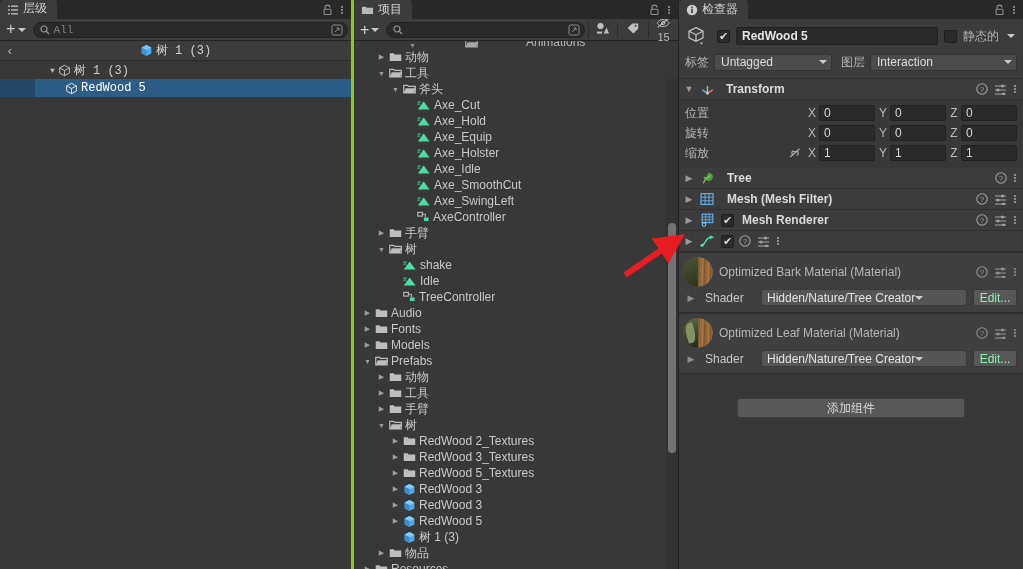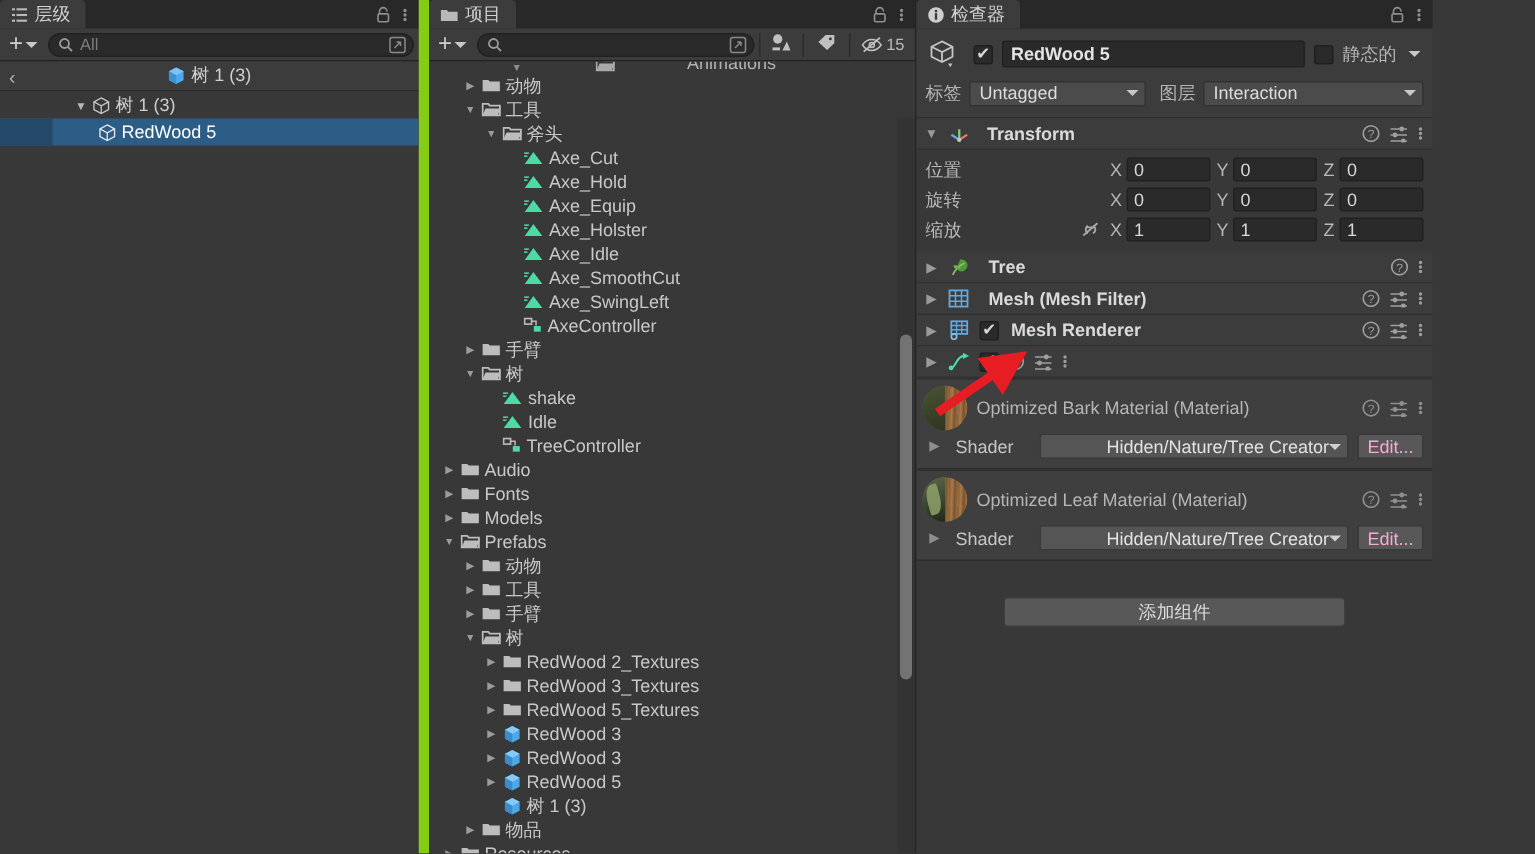--- a/index.html
+++ b/index.html
@@ -22,21 +22,21 @@
   .tabicons{display:flex;align-items:center;gap:7px;padding-right:7px;height:19px;}
   .tabicons .ic{opacity:.75;display:flex;align-items:center;}
 
   .toolbar{height:22px;background:#3c3c3c;display:flex;align-items:center;padding:0 3px;gap:3px;flex:0 0 22px;
            border-bottom:1px solid #232323;}
   .searchbox{flex:1;height:16px;background:#2a2a2a;border:1px solid #212121;border-radius:8px;
              display:flex;align-items:center;padding:0 4px 0 6px;gap:4px;color:#7c7c7c;font-size:11px;}
   .searchbox .stext{flex:1;line-height:16px;color:#7e7e7e;}
 
   
-  #hierarchy{width:286px;border-right:7px solid #84cc16;}
+  #hierarchy{width:354px;border-right:3px solid #84cc16;font-family:Liberation Mono, monospace;}
   .breadcrumb{height:20px;background:#3c3c3c;border-bottom:1px solid #2c2c2c;
               display:flex;align-items:center;position:relative;flex:0 0 20px;}
   .breadcrumb .back{position:absolute;left:6px;top:0;height:20px;display:flex;align-items:center;color:#b0b0b0;font-size:13px;}
   .breadcrumb .bc-center{flex:1;display:flex;align-items:center;justify-content:center;gap:3px;color:#cfcfcf;font-size:12px;}
   .htree{flex:1;background:#383838;overflow:hidden;position:relative;}
   .hrow{height:18px;display:flex;align-items:center;font-size:12px;color:#cdcdcd;position:relative;}
   .hrow.sel{background:#2c5d87;color:#fff;}
   .hrow.sel .gutter{background:#23486a;}
   .gutter{position:absolute;left:0;top:0;width:35px;height:18px;}
   .hrow .inner{display:flex;align-items:center;gap:3px;}
@@ -84,23 +84,23 @@
         display:flex;align-items:center;padding:0 4px;color:#d8d8d8;font-size:12px;}
 
   .mat-block{background:#3f3f3f;border-top:1px solid #303030;border-bottom:1px solid #2e2e2e;padding:4px 6px 6px 4px;}
   .mat-row1{display:flex;align-items:center;gap:6px;}
   .mat-prev{width:30px;height:30px;border-radius:50%;overflow:hidden;position:relative;flex:0 0 30px;}
   .mat-title{flex:1;color:#b6b6b6;font-size:12px;}
   .mat-row2{display:flex;align-items:center;gap:6px;margin-top:2px;}
   .mat-fold{width:16px;color:#8d8d8d;font-size:9px;display:flex;justify-content:center;}
   .shader-lbl{color:#c6c6c6;font-size:12px;width:50px;}
   .shader-dd{flex:1;height:17px;background:#555;border:1px solid #3a3a3a;border-radius:2px;display:flex;
-             align-items:center;justify-content:flex-end;padding:0 4px 0 5px;color:#e2e2e2;font-size:12px;}
+             align-items:center;justify-content:flex-start;padding:0 4px 0 5px;color:#e2e2e2;font-size:12px;}
   .editbtn{height:17px;min-width:44px;background:#585858;border:1px solid #3a3a3a;border-radius:2px;
-           display:flex;align-items:center;justify-content:center;color:#f9a8d4;font-size:12px;padding:0 5px;}
+           display:flex;align-items:center;justify-content:center;color:#86efac;font-size:12px;padding:0 5px;}
   .addcomp-wrap{display:flex;justify-content:center;padding-top:24px;}
   .addcomp{width:228px;height:20px;background:#585858;border:1px solid #3d3d3d;border-radius:3px;
            display:flex;align-items:center;justify-content:center;color:#dcdcdc;font-size:12px;}
 
   .arrow-overlay{position:absolute;left:0;top:0;width:1023px;height:569px;pointer-events:none;}
 </style>
 </head>
 <body>
 
 <div class="app">
@@ -244,21 +244,21 @@
         </svg>
       </div>
       <div style="width:1px;height:16px;background:#2c2c2c;"></div>
       <div style="padding:0 5px;">
         <svg width="14" height="12" viewBox="0 0 14 12">
           <path d="M1.6 6 6.4 1.4h5.8v5.4L7.4 11.4z" fill="#c0c0c0"></path>
             <circle cx="9.6" cy="3.8" r="1" fill="#3c3c3c"></circle>
         </svg>
       </div>
       <div style="width:1px;height:16px;background:#2c2c2c;"></div>
-      <div class="badge" style="padding:0 4px 0 4px;">
+      <div class="badge" style="padding:0 4px 0 4px;flex-direction:column;">
         <svg width="15" height="12" viewBox="0 0 15 12">
           <path d="M1 6s2.4-3.6 6.2-3.6S13.4 6 13.4 6s-2.4 3.6-6.2 3.6S1 6 1 6z" fill="none" stroke="#c0c0c0" stroke-width="1"></path>
           <circle cx="7.2" cy="6" r="1.7" fill="none" stroke="#c0c0c0" stroke-width="1"></circle>
           <line x1="1.8" y1="10.4" x2="12.6" y2="1.2" stroke="#c0c0c0" stroke-width="1.2"></line>
         </svg>
         <span>15</span>
       </div>
     </div>
 
     <div class="ptree">

